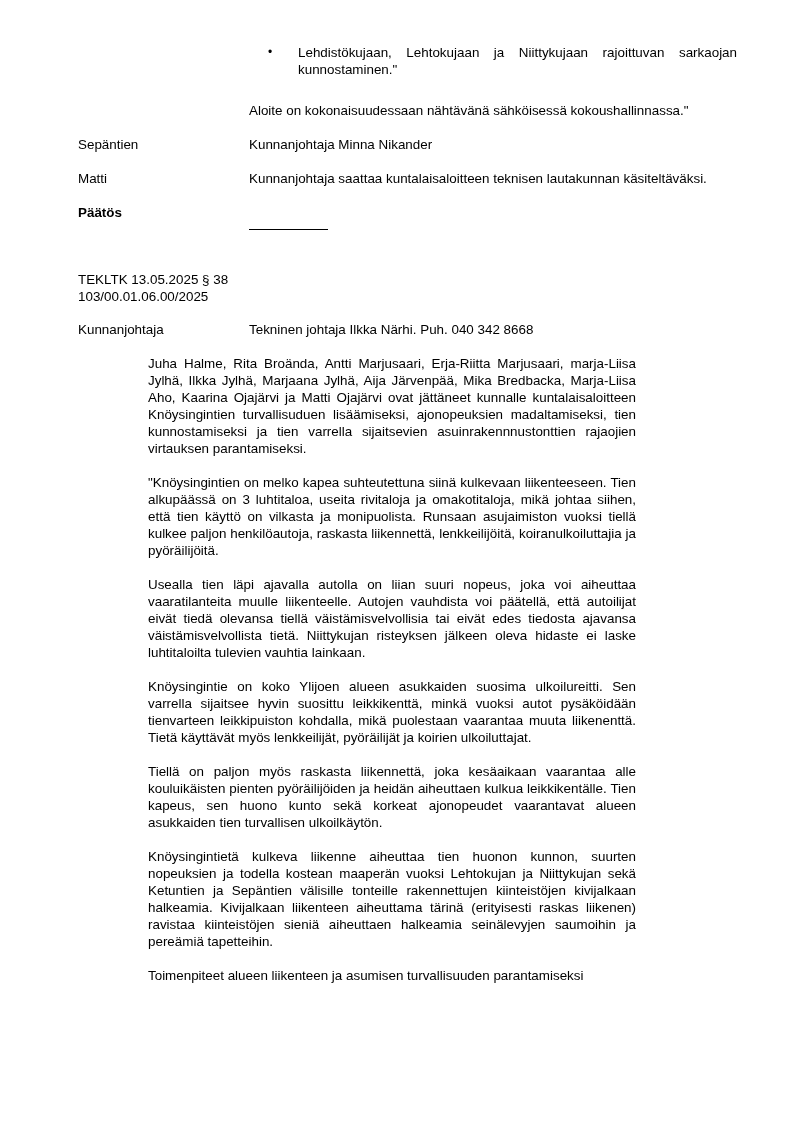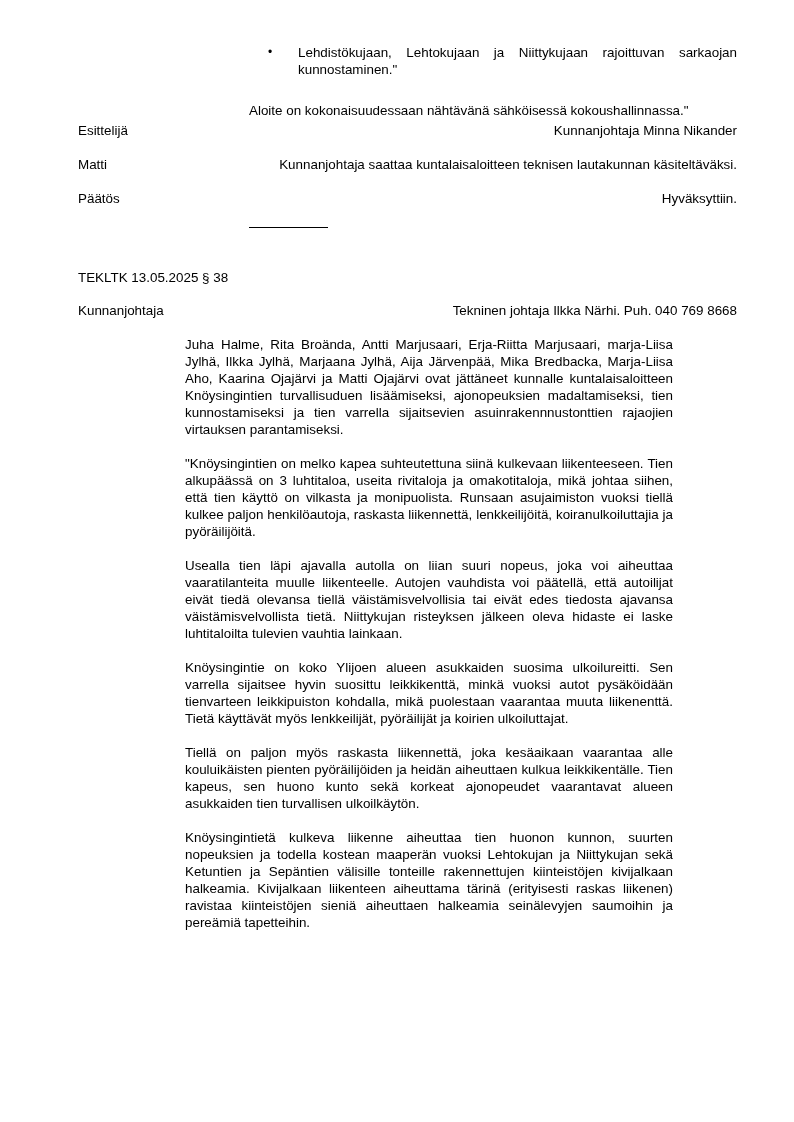--- a/index.html
+++ b/index.html
@@ -26,45 +26,46 @@
   }
   .row {
     display: grid;
     grid-template-columns: 171px 1fr;
     margin-bottom: 17px;
   }
   .label {
     white-space: nowrap;
   }
   .value {
-    text-align: right;
+    text-align: left;
   }
   .bullet-row {
     margin-left: 190px;
     display: grid;
     grid-template-columns: 30px 1fr;
     margin-bottom: 24px;
   }
   .bullet-marker {
     font-size: 12px;
   }
   .note-row {
     margin-left: 171px;
-    margin-bottom: 3px;
+    margin-bottom: 17px;
   }
   .para {
-    margin: 0 0 17px 107px;
+    margin: 0 0 17px 70px;
     text-align: justify;
     width: 488px;
   }
   .bullet-text {
     text-align: justify;
   }
   .row-paatos {
-    margin-bottom: 20px;
+    margin-bottom: 8px;
+    font-weight: bold;
   }
   .signature-line {
     margin-left: 171px;
     width: 79px;
     border-top: 1px solid #000000;
     height: 0;
     margin-bottom: 41px;
   }
   .caseref {
     margin-bottom: 16px;
@@ -81,46 +82,47 @@
   <div class="content">
 
     <div class="bullet-row">
       <span class="bullet-marker">•</span>
       <span class="bullet-text">Lehdistökujaan, Lehtokujaan ja Niittykujaan rajoittuvan sarkaojan kunnostaminen."</span>
     </div>
 
     <div class="note-row">Aloite on kokonaisuudessaan nähtävänä sähköisessä kokoushallinnassa."</div>
 
     <div class="row">
-      <div class="label">Esittelijä</div>
+      <div class="label">Sepäntien</div>
       <div class="value">Kunnanjohtaja Minna Nikander</div>
     </div>
 
     <div class="row">
       <div class="label">Matti</div>
       <div class="value">Kunnanjohtaja saattaa kuntalaisaloitteen teknisen lautakunnan käsiteltäväksi.</div>
     </div>
 
     <div class="row row-paatos">
       <div class="label">Päätös</div>
-      <div class="value">Hyväksyttiin.</div>
     </div>
 
     <div class="signature-line"></div>
 
     <div class="caseref">
       <div>TEKLTK 13.05.2025 § 38</div>
+      <div>103/00.01.06.00/2025</div>
     </div>
 
     <div class="row">
       <div class="label">Kunnanjohtaja</div>
-      <div class="value">Tekninen johtaja Ilkka Närhi. Puh. 040 769 8668</div>
+      <div class="value">Tekninen johtaja Ilkka Närhi. Puh. 040 342 8668</div>
     </div>
 
     <p class="para">Juha Halme, Rita Broända, Antti Marjusaari, Erja-Riitta Marjusaari, marja-Liisa Jylhä, Ilkka Jylhä, Marjaana Jylhä, Aija Järvenpää, Mika Bredbacka, Marja-Liisa Aho, Kaarina Ojajärvi ja Matti Ojajärvi ovat jättäneet kunnalle kuntalaisaloitteen Knöysingintien turvallisuduen lisäämiseksi, ajonopeuksien madaltamiseksi, tien kunnostamiseksi ja tien varrella sijaitsevien asuinrakennnustonttien rajaojien virtauksen parantamiseksi.</p>
     <p class="para">"Knöysingintien on melko kapea suhteutettuna siinä kulkevaan liikenteeseen. Tien alkupäässä on 3 luhtitaloa, useita rivitaloja ja omakotitaloja, mikä johtaa siihen, että tien käyttö on vilkasta ja monipuolista. Runsaan asujaimiston vuoksi tiellä kulkee paljon henkilöautoja, raskasta liikennettä, lenkkeilijöitä, koiranulkoiluttajia ja pyöräilijöitä.</p>
     <p class="para">Usealla tien läpi ajavalla autolla on liian suuri nopeus, joka voi aiheuttaa vaaratilanteita muulle liikenteelle. Autojen vauhdista voi päätellä, että autoilijat eivät tiedä olevansa tiellä väistämisvelvollisia tai eivät edes tiedosta ajavansa väistämisvelvollista tietä. Niittykujan risteyksen jälkeen oleva hidaste ei laske luhtitaloilta tulevien vauhtia lainkaan.</p>
     <p class="para">Knöysingintie on koko Ylijoen alueen asukkaiden suosima ulkoilureitti. Sen varrella sijaitsee hyvin suosittu leikkikenttä, minkä vuoksi autot pysäköidään tienvarteen leikkipuiston kohdalla, mikä puolestaan vaarantaa muuta liikenenttä. Tietä käyttävät myös lenkkeilijät, pyöräilijät ja koirien ulkoiluttajat.</p>
     <p class="para">Tiellä on paljon myös raskasta liikennettä, joka kesäaikaan vaarantaa alle kouluikäisten pienten pyöräilijöiden ja heidän aiheuttaen kulkua leikkikentälle.  Tien kapeus, sen huono kunto sekä korkeat ajonopeudet vaarantavat alueen asukkaiden tien turvallisen ulkoilkäytön.</p>
     <p class="para">Knöysingintietä kulkeva liikenne aiheuttaa tien huonon kunnon, suurten nopeuksien ja todella kostean maaperän vuoksi Lehtokujan ja Niittykujan sekä Ketuntien ja Sepäntien välisille tonteille rakennettujen kiinteistöjen kivijalkaan halkeamia. Kivijalkaan liikenteen aiheuttama tärinä (erityisesti raskas liikenen) ravistaa kiinteistöjen sieniä aiheuttaen halkeamia seinälevyjen saumoihin ja pereämiä tapetteihin.</p>
+    <p class="para">Toimenpiteet alueen liikenteen ja asumisen turvallisuuden parantamiseksi</p>
 
   </div>
 </div>
 
 </body></html>

